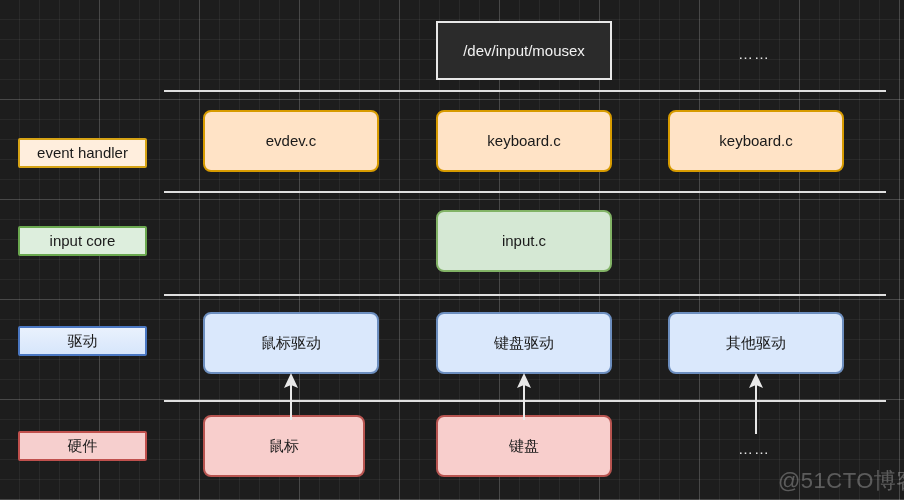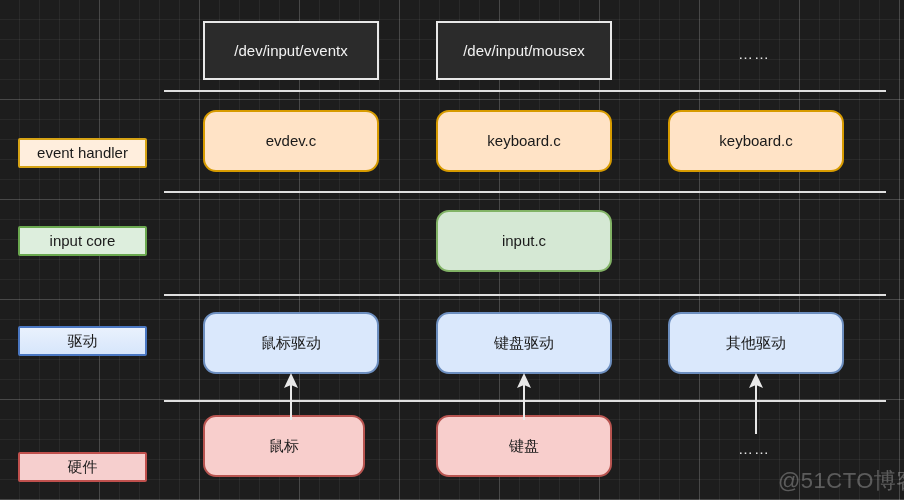--- a/index.html
+++ b/index.html
@@ -40,21 +40,21 @@
   
   .devnode {
     background: #2b2b2b;
     border: 2px solid #e8e8e8;
     color: #f2f2f2;
     font-size: 15px;
     border-radius: 0;
   }
 
   
-  .rbox { border-radius: 13px; border-width: 2px; border-style: solid; }
+  .rbox { border-radius: 8px; border-width: 2px; border-style: solid; }
   .orange { background: #ffe3c6; border-color: #d79b00; }
   .green  { background: #d5e8d4; border-color: #82b366; }
   .blue   { background: #dae8fc; border-color: #6c8ebf; }
   .pink   { background: #f8cecc; border-color: #b85450; }
 
   
   .legend {
     border-width: 2px;
     border-style: solid;
     border-radius: 2px;
@@ -92,23 +92,20 @@
     font-size: 22px;
     white-space: nowrap;
     letter-spacing: 0.5px;
   }
 </style>
 </head>
 <body>
 
 <div id="canvas">
 
-  <div class="node devnode" style="left:203px; top:21px; width:176px; height:59px;">
-    <span>/dev/input/eventx</span>
-  </div>
 
   <div class="node devnode" style="left:436px; top:21px; width:176px; height:59px;">
     <span>/dev/input/mousex</span>
   </div>
 
   <div class="dots" style="left:738px; top:45px;">……</div>
 
   <div class="divider" style="left:164px; top:90px; width:722px;"></div>
 
   <div class="node legend orange" style="left:18px; top:126px; width:129px; height:30px;margin-top:12px;">
@@ -150,21 +147,21 @@
   <div class="node rbox blue" style="left:436px; top:312px; width:176px; height:62px;">
     <span>键盘驱动</span>
   </div>
 
   <div class="node rbox blue" style="left:668px; top:312px; width:176px; height:62px;">
     <span>其他驱动</span>
   </div>
 
   <div class="divider" style="left:164px; top:400px; width:722px;"></div>
 
-  <div class="node legend pink" style="left:18px; top:431px; width:129px; height:30px;margin-top:21px;">
+  <div class="node legend pink" style="left:18px; top:431px; width:129px; height:30px;">
     <span>硬件</span>
   </div>
 
   <div class="node rbox pink" style="left:203px; top:415px; width:162px; height:62px;">
     <span>鼠标</span>
   </div>
 
   <div class="node rbox pink" style="left:436px; top:415px; width:176px; height:62px;">
     <span>键盘</span>
   </div>

